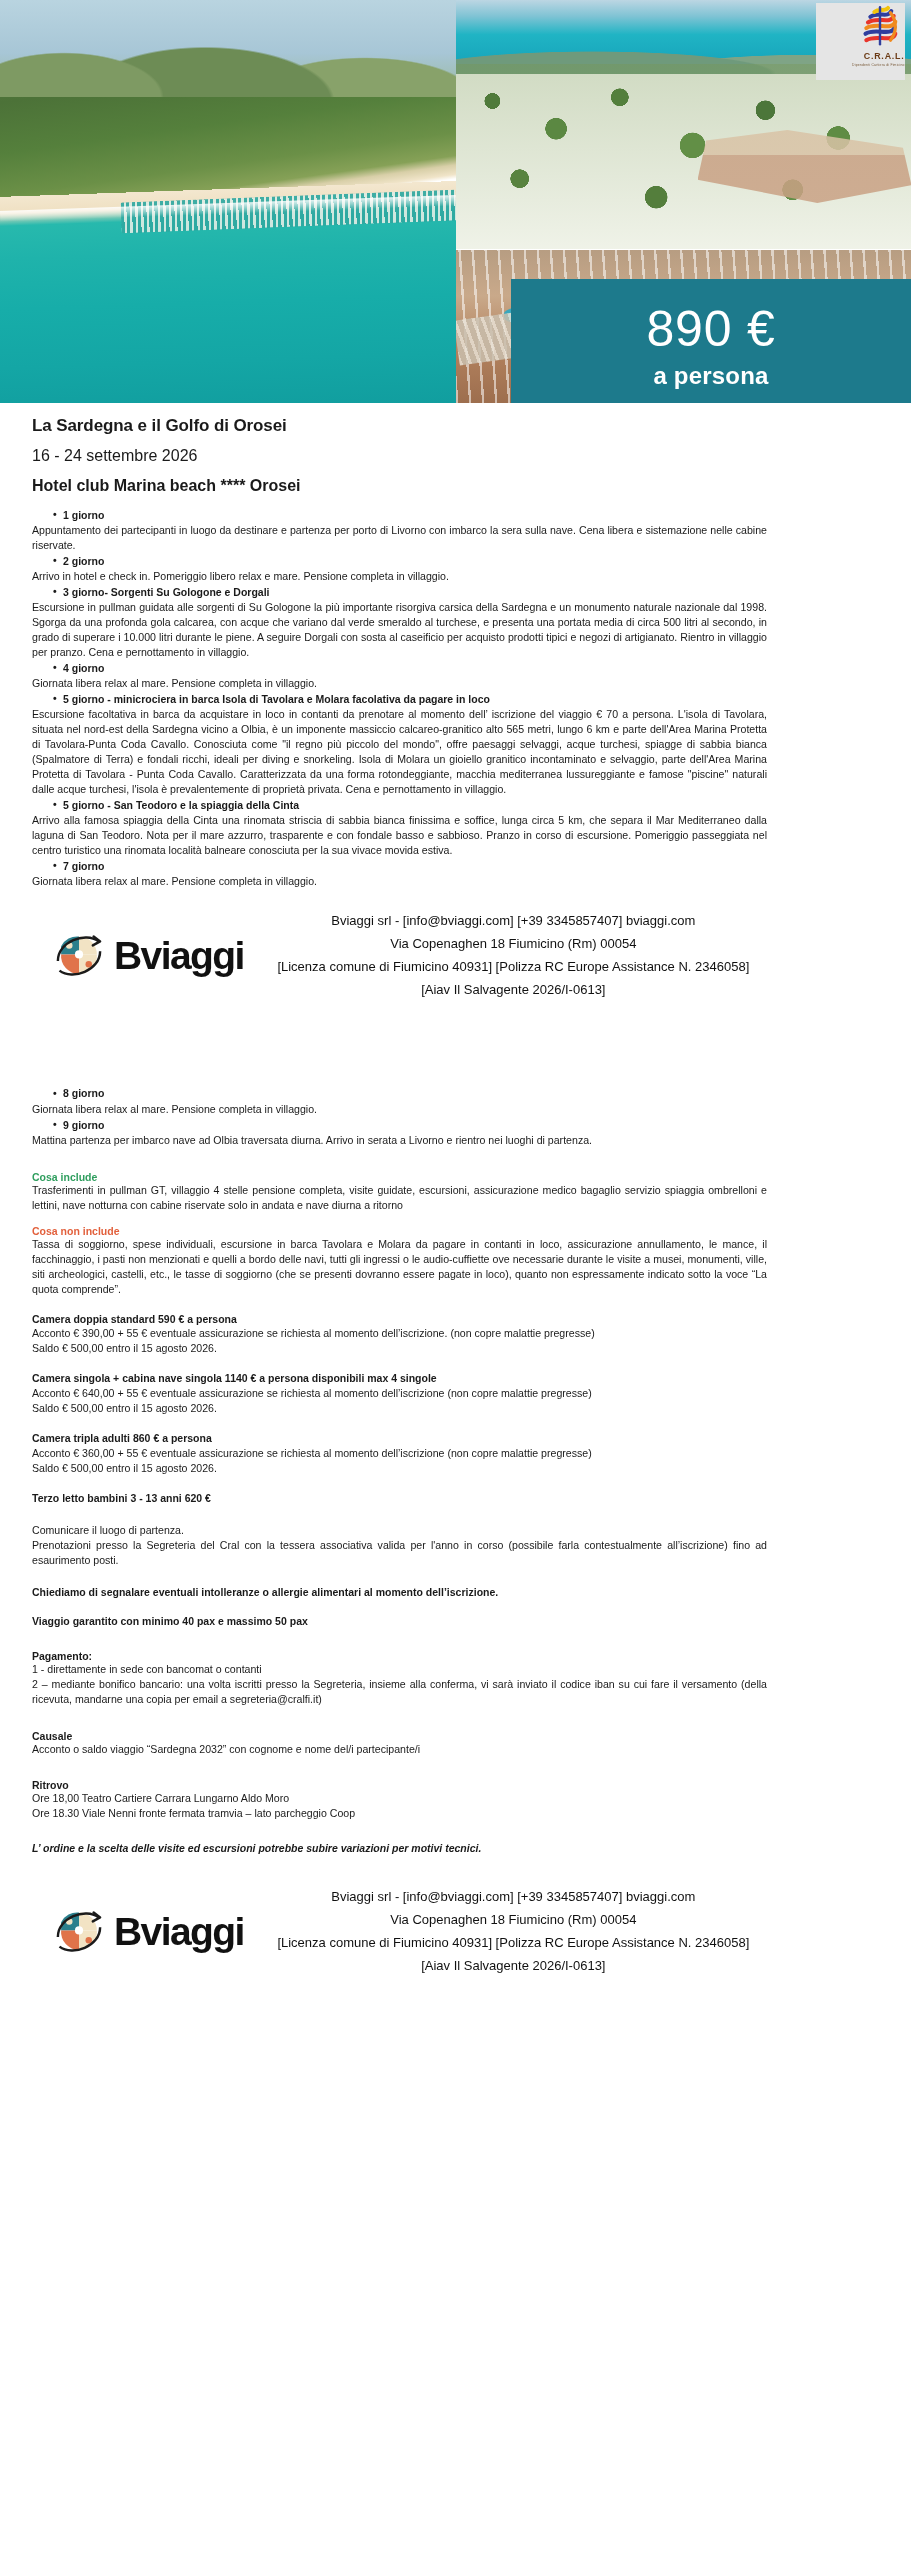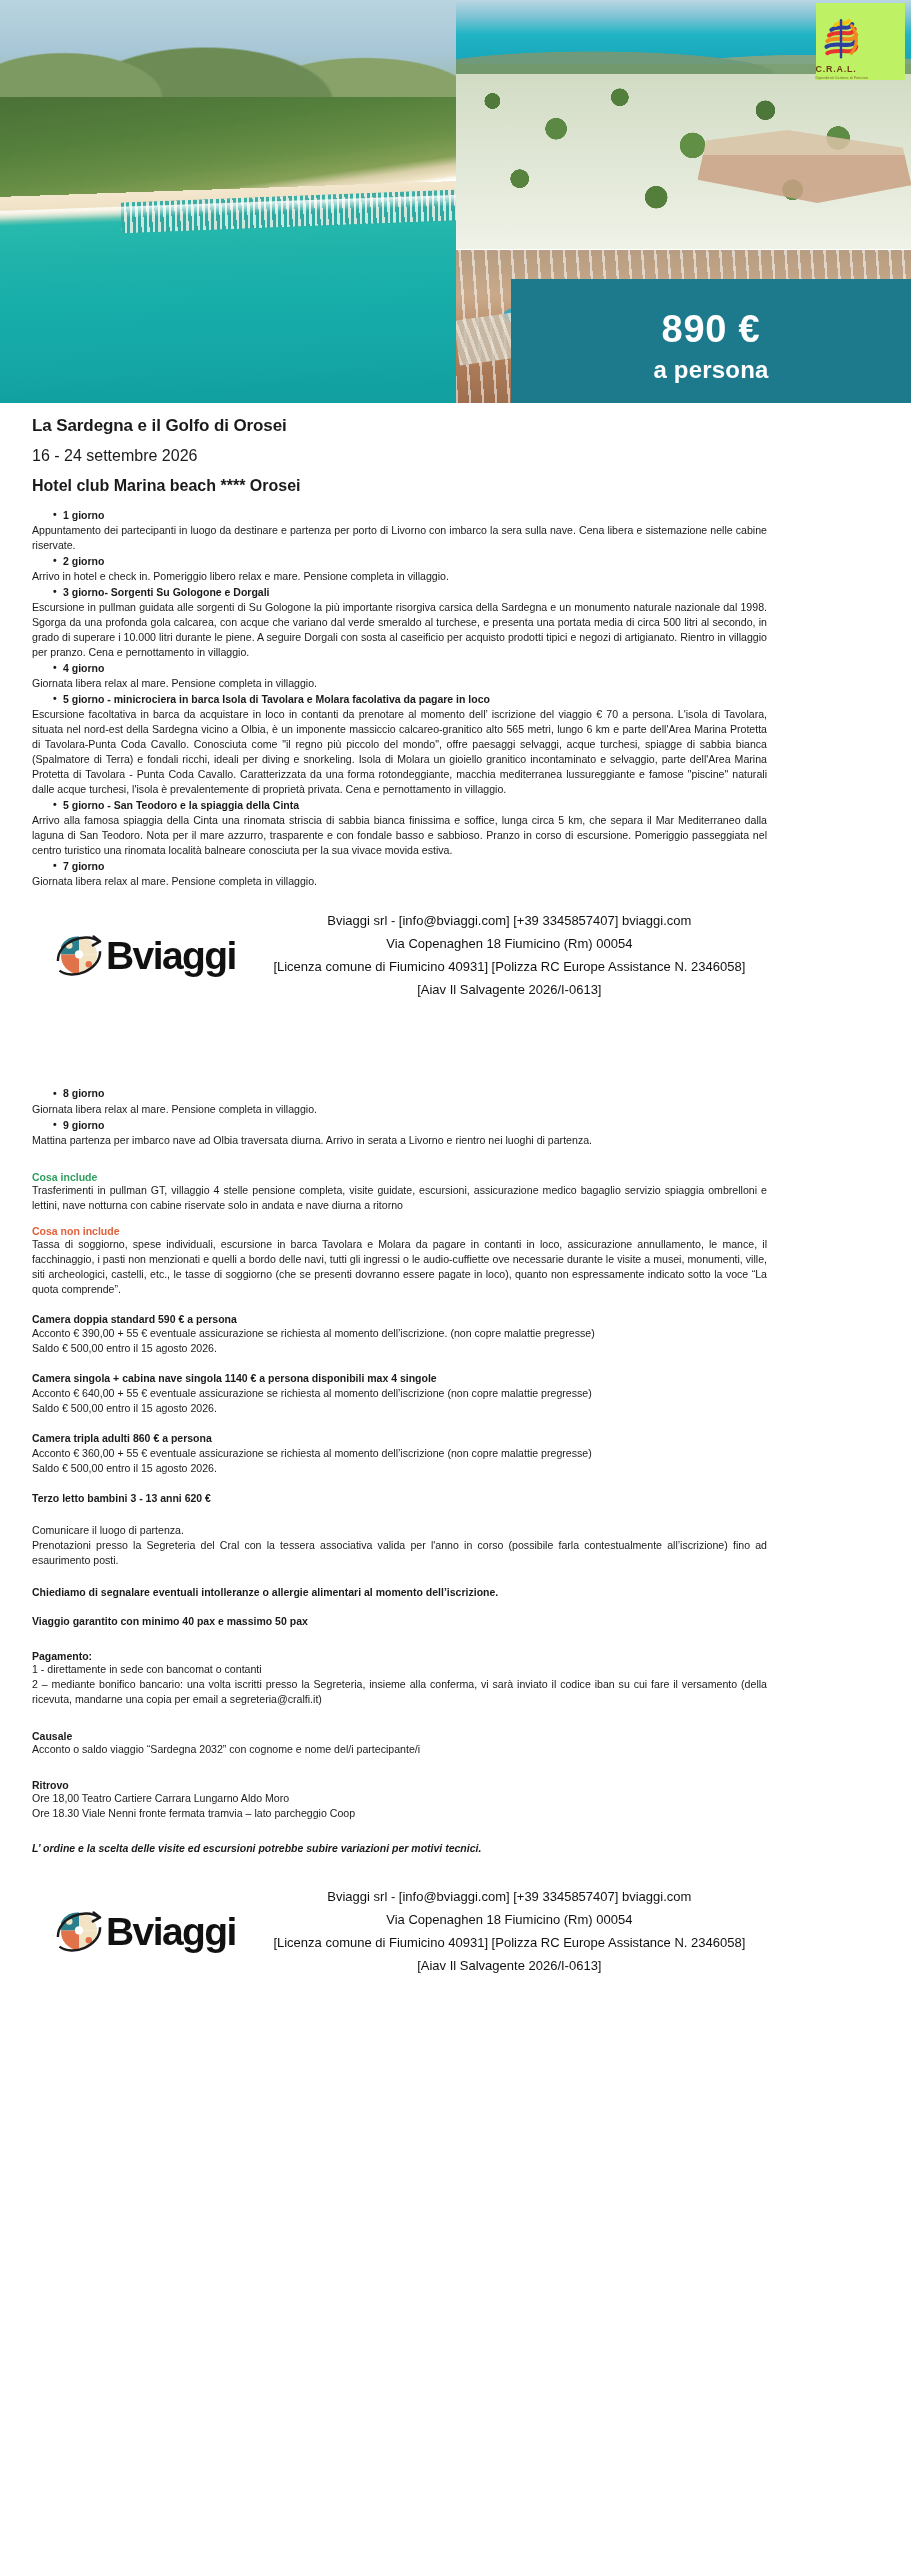--- a/index.html
+++ b/index.html
@@ -150,26 +150,26 @@
     opacity: .85;
   }
 
   
   .cral-card {
     position: absolute;
     right: 6.4px;
     top: 3.2px;
     width: 89px;
     height: 77px;
-    background: #bef264;
+    background: #e5e5e5;
     display: flex;
     flex-direction: column;
-    align-items: flex-start;
+    align-items: flex-end;
     justify-content: flex-start;
-    padding-top: 13px;
+    padding-top: 0;
     z-index: 5;
   }
   .cral-mark {
     width: 50px; height: 47px; position: relative;
   }
   .cral-mark svg { width: 50px; height: 47px; display: block; }
   .cral-name {
     font-size: 8.9px;
     font-weight: 700;
     letter-spacing: 0.8px;
@@ -195,22 +195,22 @@
     height: 135px;
     background: #1d7a8c;
     color: #ffffff;
     display: flex;
     flex-direction: column;
     align-items: center;
     justify-content: center;
     z-index: 6;
   }
   .price-amount {
-    font-size: 38px;
-    font-weight: 700;
+    font-size: 50px;
+    font-weight: 400;
     line-height: 1;
     letter-spacing: 0.8px;
   }
   .price-unit {
     font-size: 24px;
     font-weight: 700;
     margin-top: 8px;
     letter-spacing: 0.2px;
   }
 
@@ -265,21 +265,21 @@
 
   
   .letterhead {
     display: flex;
     align-items: center;
     justify-content: flex-start;
     gap: 32px;
     margin: 21px 0 8px 0;
     padding-left: 21px;
   }
-  .bv-logo { display: flex; align-items: center; gap: 1px; }
+  .bv-logo { display: flex; align-items: center; gap: 9px; }
   .bv-globe { width: 52px; height: 52px; display: block; }
   .bv-word {
     font-size: 39px;
     font-weight: 700;
     letter-spacing: -1.6px;
     line-height: .9;
     color: #111111;
   }
   .bv-contact {
     flex: 1;

